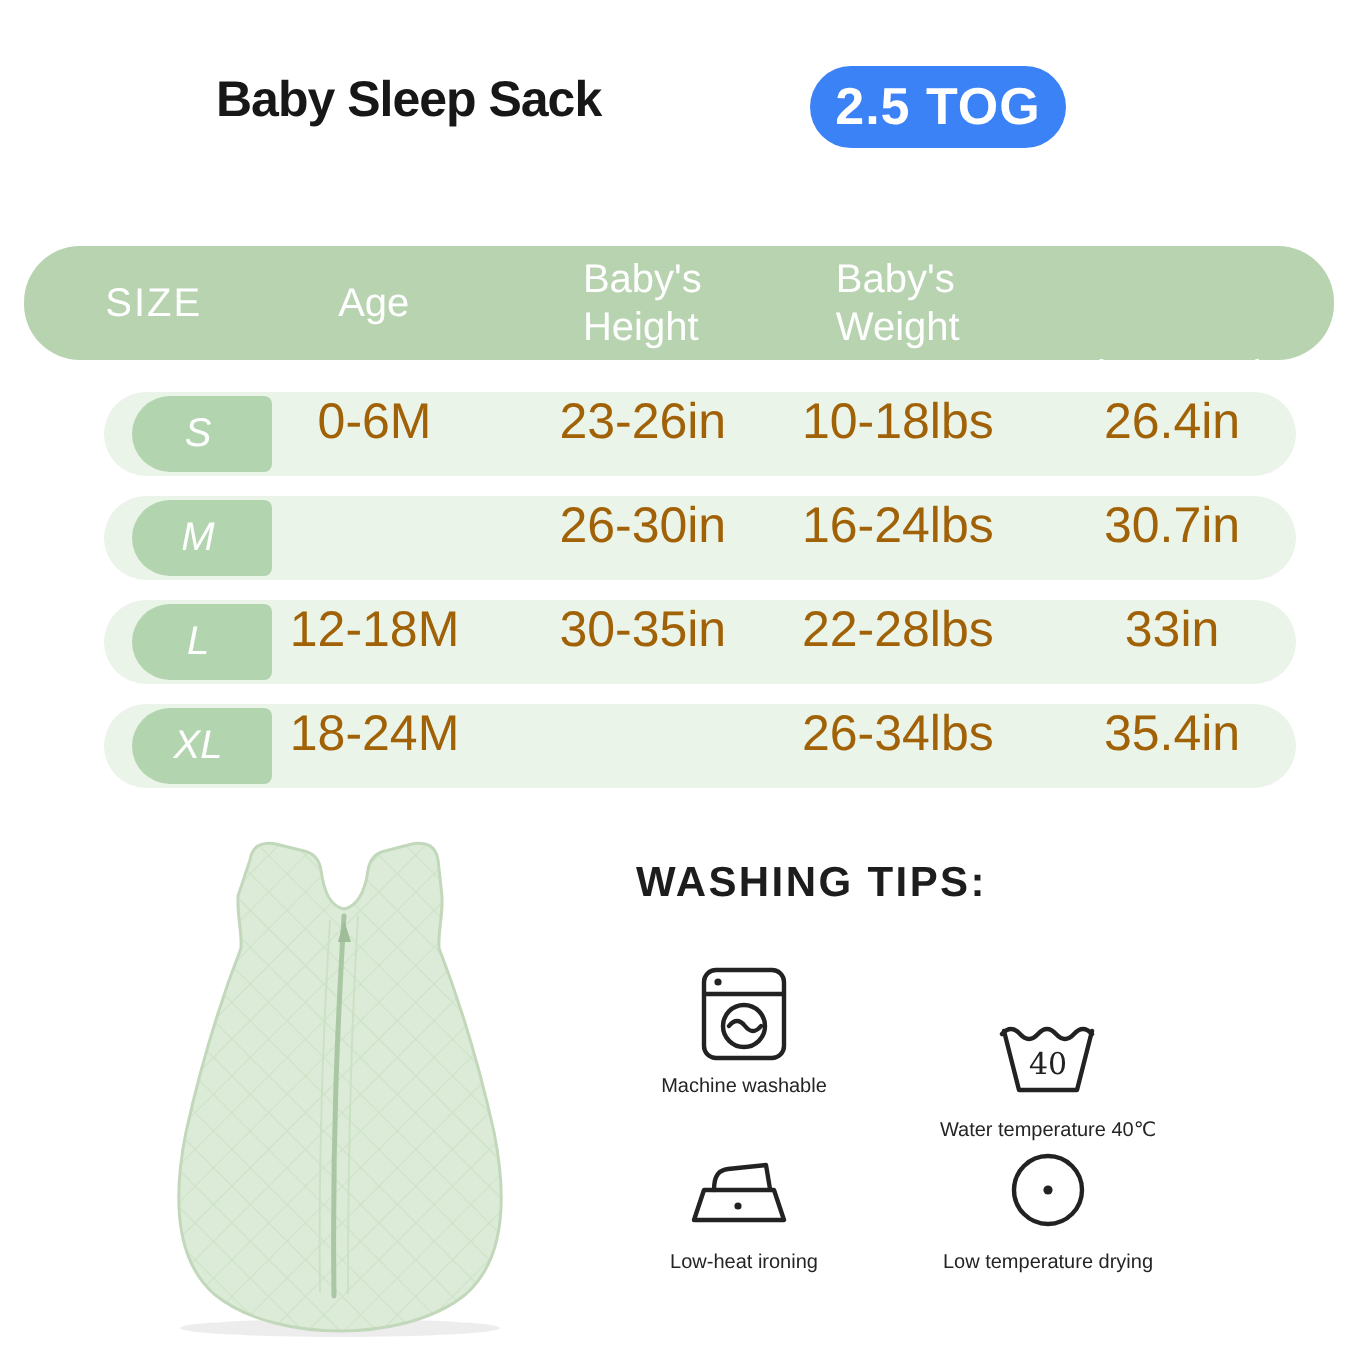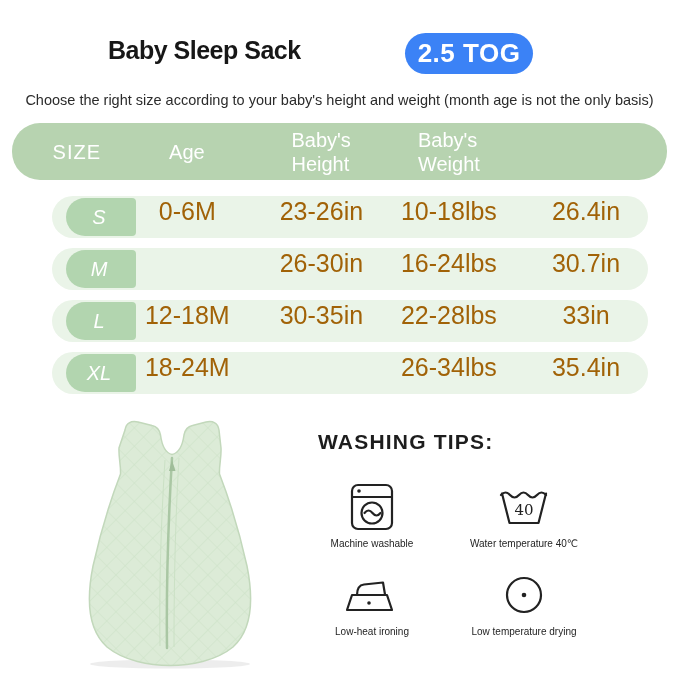--- a/index.html
+++ b/index.html
@@ -63,38 +63,37 @@
   
   .sack-img{position:absolute;left:70px;top:418px;}
   .wash-heading{
     position:absolute;left:318px;top:430px;margin:0;
     font-size:21px;font-weight:700;letter-spacing:1.2px;color:#1d1d1d;
   }
   .tip{
     position:absolute;display:flex;flex-direction:column;align-items:center;
   }
   .tip-1{left:292px;top:482px;width:160px;}
-  .tip-2{left:432px;top:482px;width:184px;}
+  .tip-2{left:432px;top:504px;width:184px;}
   .tip-3{left:292px;top:570px;width:160px;}
   .tip-4{left:432px;top:570px;width:184px;}
   .icon-box{height:50px;display:flex;align-items:center;justify-content:center;}
   .tip-label{
     margin-top:6px;font-size:10px;font-weight:500;color:#242424;white-space:nowrap;
   }
   .care{stroke:#222;stroke-width:2.2;fill:none;stroke-linejoin:round;stroke-linecap:round;}
   .tub-num{font-family:"DejaVu Serif",serif;font-size:15px;fill:#222;}
 </style>
 </head>
 <body>
 
 <div class="page">
 
   <h1 class="title">Baby Sleep Sack</h1>
   <div class="tog-badge">2.5 TOG</div>
-  <p class="subtitle">Choose the right size according to your baby's height and weight (month age is not the only basis)</p>
 
   <div class="size-chart">
     <div class="chart-head">
       <div class="th th-age">
         <span class="l1">Age</span>
       </div>
       <div class="th th-size">
         <span class="l1">SIZE</span>
       </div>
       <div class="th th-height">

